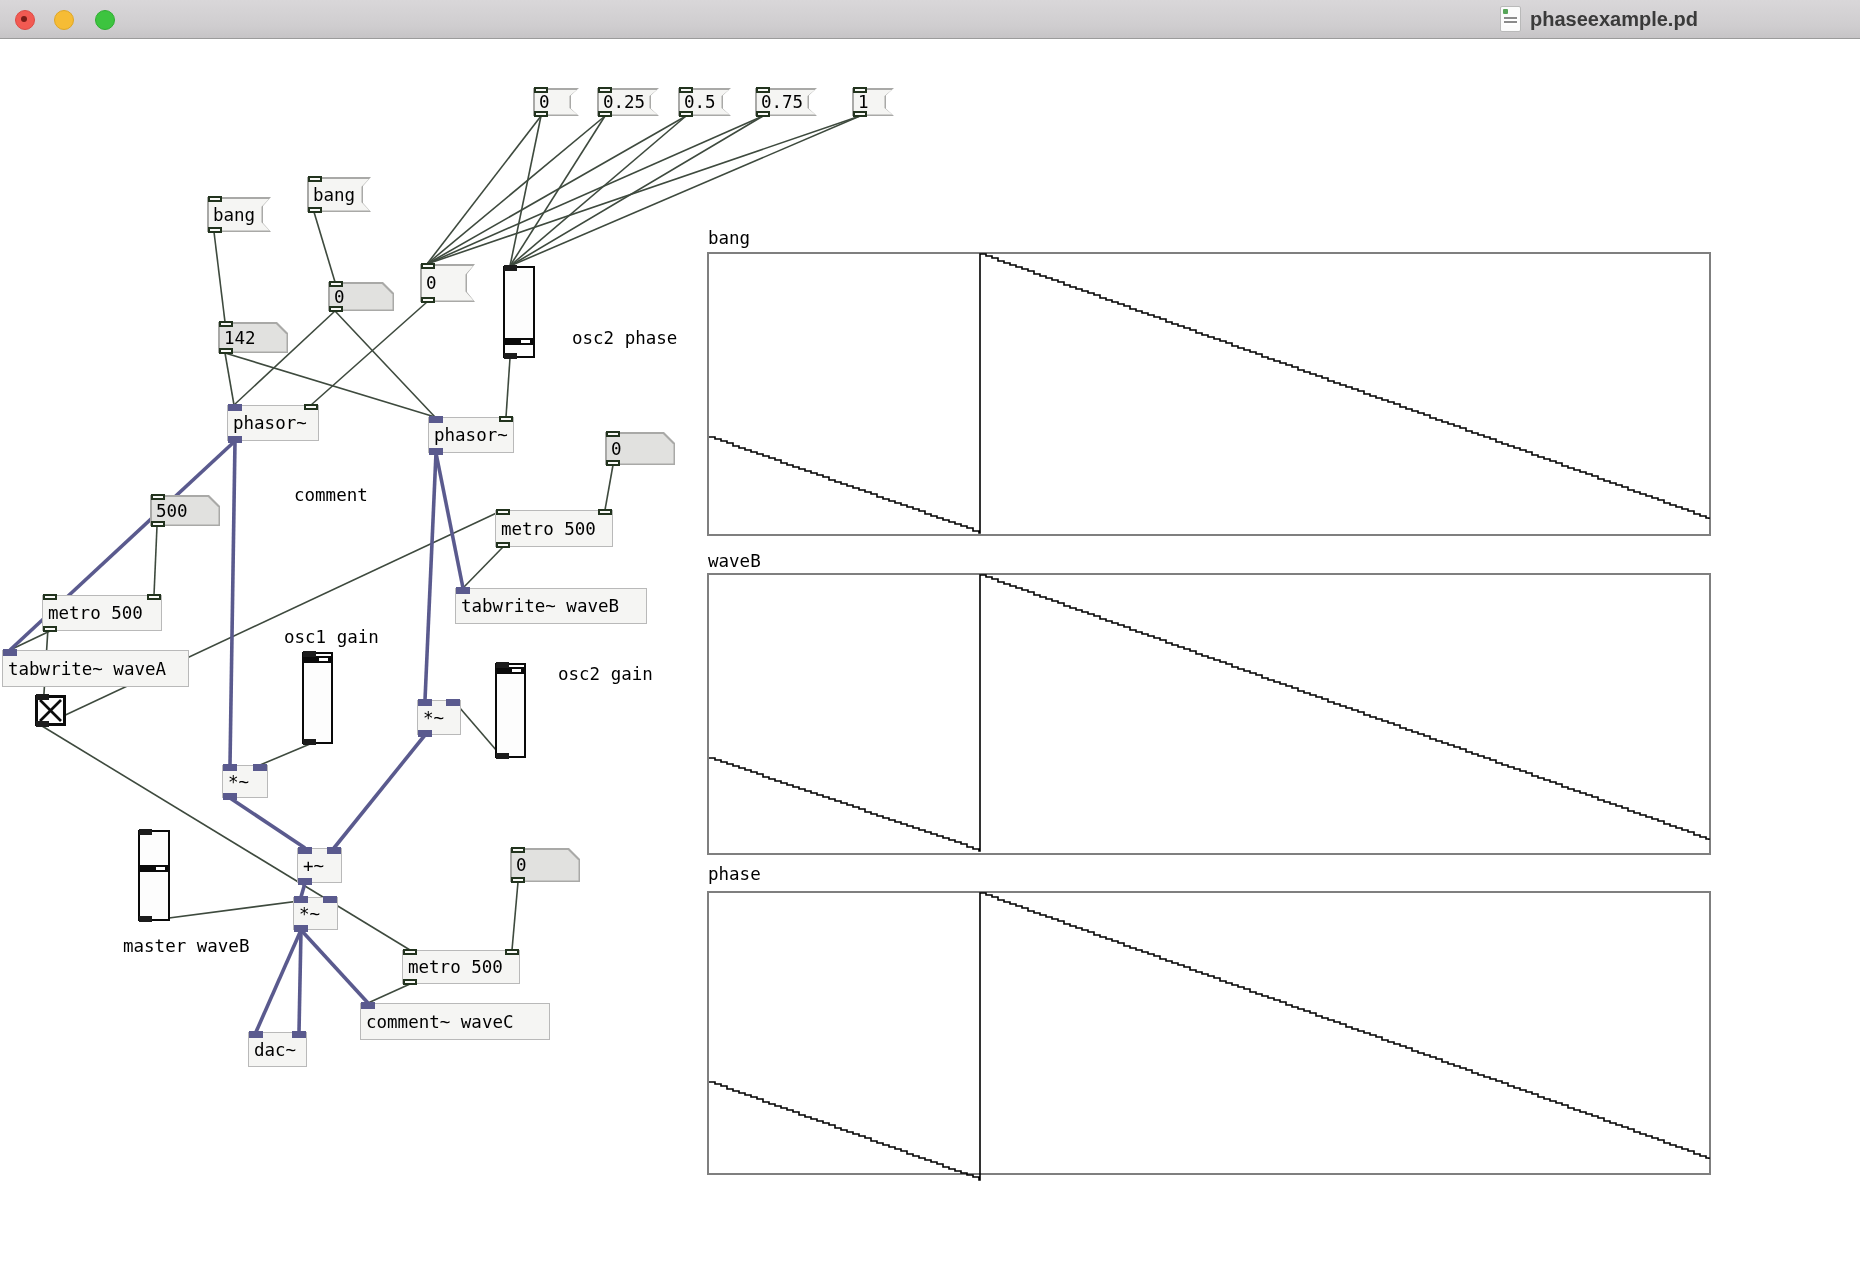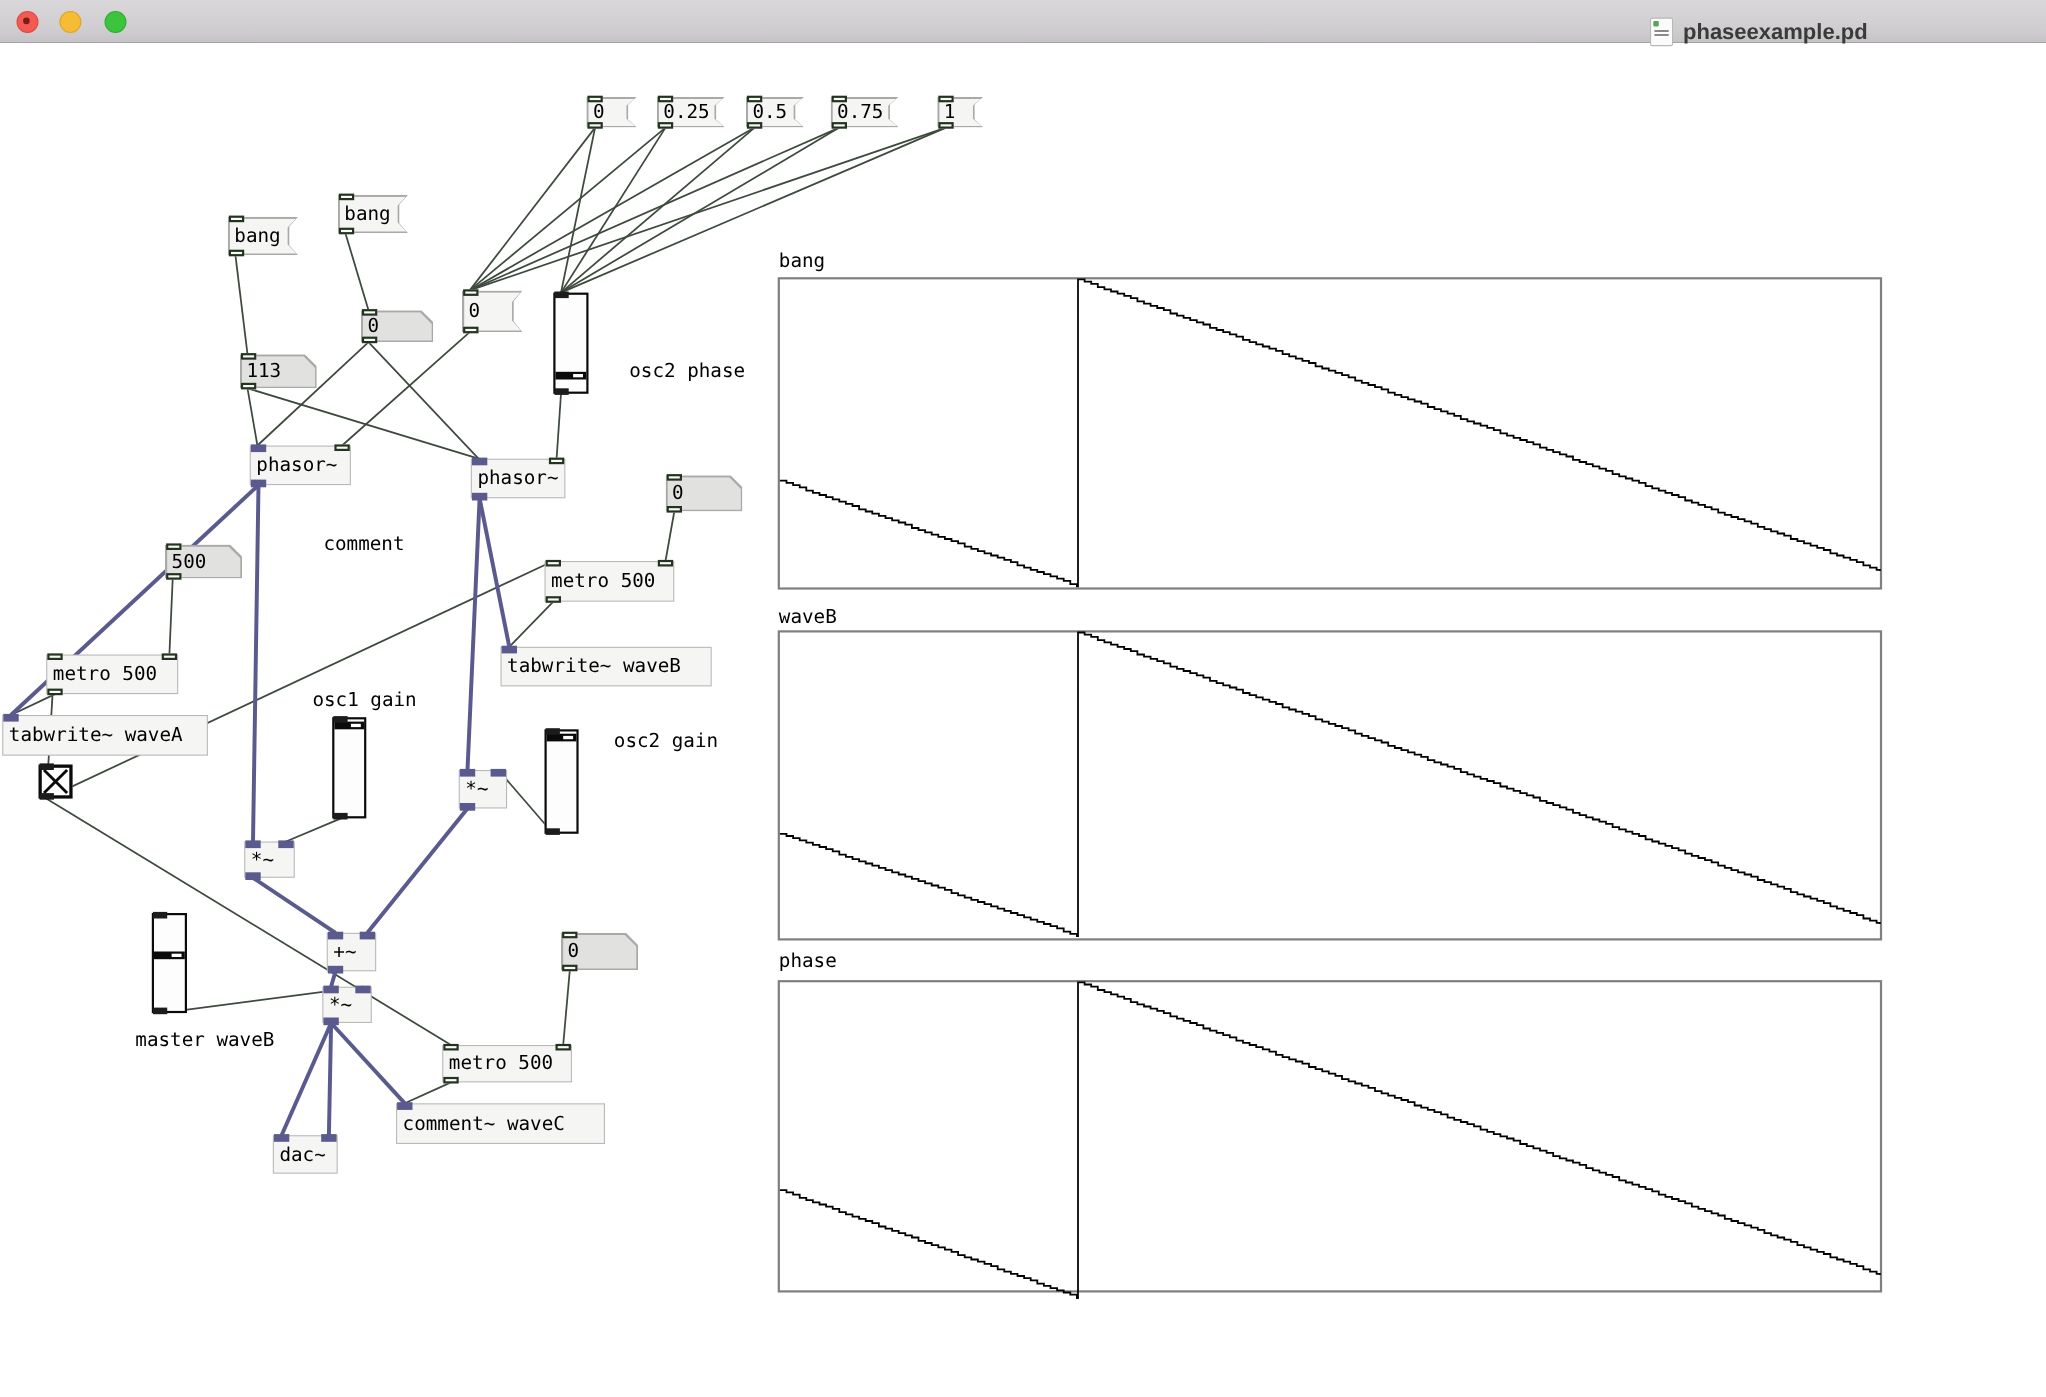--- a/index.html
+++ b/index.html
@@ -7,21 +7,21 @@
          font-family:"DejaVu Sans Mono",monospace;}
   
   #titlebar{position:absolute;left:0;top:0;width:1860px;height:38px;
     background:linear-gradient(#d9d7d9,#cfcdcf 70%,#c6c4c6);
     border-bottom:1px solid #9b9b9b;z-index:5;}
   .tl{position:absolute;top:10px;width:18px;height:18px;border-radius:50%;}
   #tl-red{left:15px;background:#f25a52;border:1px solid #dc4a44;}
   #tl-red::after{content:"";position:absolute;left:5px;top:5px;width:6px;height:6px;border-radius:50%;background:#7a1d17;}
   #tl-yellow{left:54px;background:#f6bc35;border:1px solid #dfa624;}
   #tl-green{left:95px;background:#3dc43f;border:1px solid #2eae31;}
-  #title-group{position:absolute;left:1500px;top:10px;height:38px;display:flex;align-items:center;gap:9px;}
+  #title-group{position:absolute;left:1500px;top:0;height:38px;display:flex;align-items:center;gap:9px;}
   #doc-icon{width:19px;height:24px;background:#fbfbfb;border:1px solid #b9b9b9;border-radius:2px;position:relative;}
   #doc-icon::before{content:"";position:absolute;left:2px;top:2px;width:5px;height:5px;background:#57a559;border-radius:1px;}
   #doc-icon::after{content:"";position:absolute;left:3px;top:10px;right:3px;height:8px;
      background:repeating-linear-gradient(#8a8a8a 0 2px,#fff 2px 4px);}
   #window-title{font-family:"Liberation Sans",sans-serif;font-size:20px;font-weight:600;color:#3a3a3a;}
   
   #patch{position:absolute;left:0;top:0;width:1860px;height:1270px;}
   #wires{position:absolute;left:0;top:0;z-index:1;}
   #wires line.control{stroke:#3e4a3e;stroke-width:1.6;}
   #wires line.signal{stroke:#5a5a8e;stroke-width:3.6;}
@@ -140,21 +140,21 @@
         <div class="nub c" style="left: 308px; top: 176px; z-index: 4; position: absolute;"></div>
         <div class="nub c" style="left: 308px; top: 207px; z-index: 4; position: absolute;"></div>
         <div class="node msgbox msgshape" style="left: 420px; top: 264px; width: 55px; height: 38px;">
           <div class="fill msgshape"></div>
           <span class="boxtext">0</span>
         </div>
         <div class="nub c" style="left: 421px; top: 263px; z-index: 4; position: absolute;"></div>
         <div class="nub c" style="left: 421px; top: 297px; z-index: 4; position: absolute;"></div>
         <div class="node numbox numshape" style="left: 218px; top: 322px; width: 70px; height: 31px;">
           <div class="fill numshape"></div>
-          <span class="boxtext">113</span>
+          <span class="boxtext">142</span>
         </div>
         <div class="nub c" style="left: 219px; top: 321px; z-index: 4; position: absolute;"></div>
         <div class="nub c" style="left: 219px; top: 348px; z-index: 4; position: absolute;"></div>
         <div class="node numbox numshape" style="left: 328px; top: 282px; width: 66px; height: 29px;">
           <div class="fill numshape"></div>
           <span class="boxtext">0</span>
         </div>
         <div class="nub c" style="left: 329px; top: 281px; z-index: 4; position: absolute;"></div>
         <div class="nub c" style="left: 329px; top: 306px; z-index: 4; position: absolute;"></div>
         <div class="node numbox numshape" style="left: 150px; top: 495px; width: 70px; height: 31px;">

